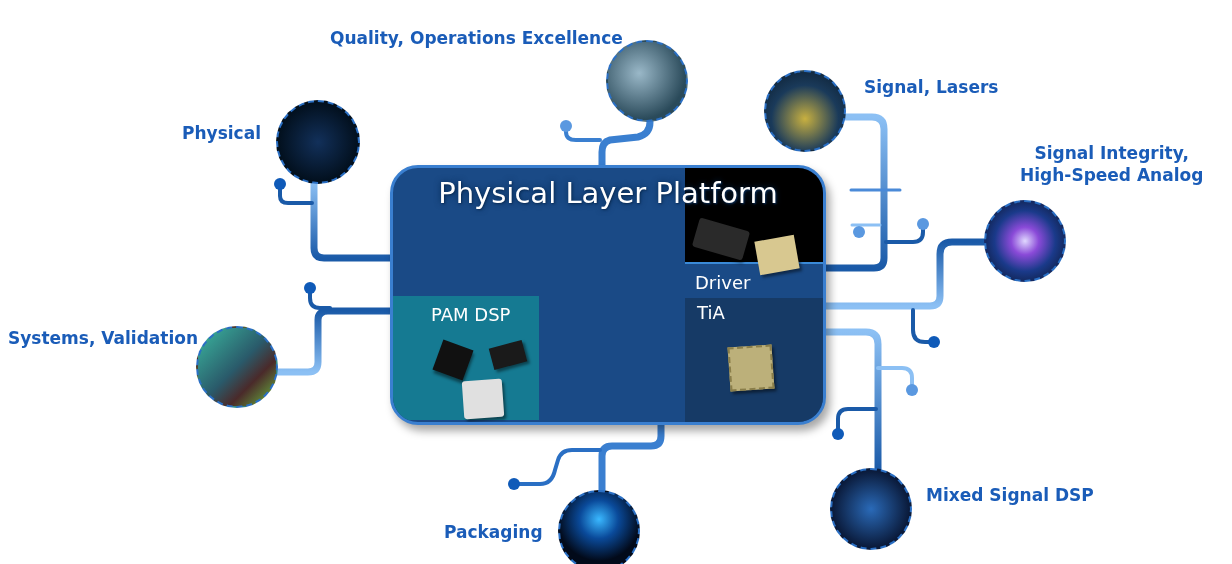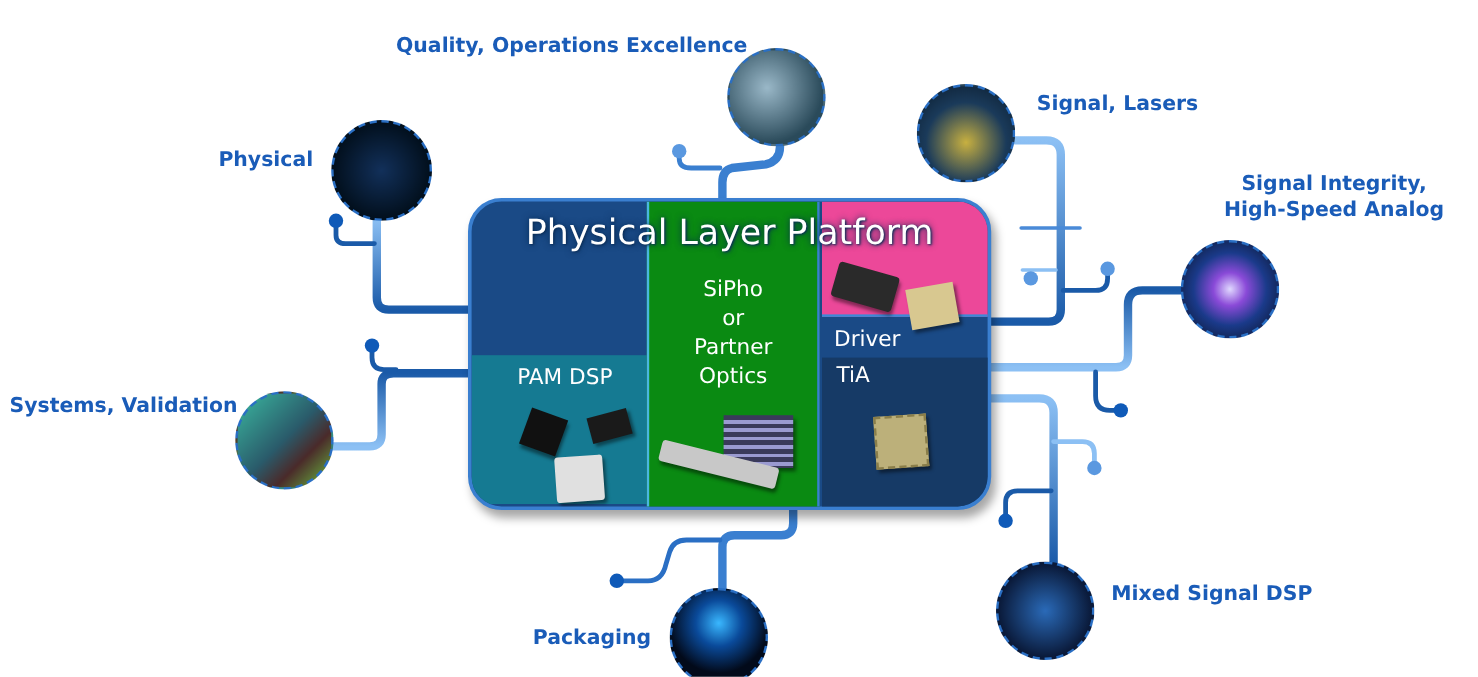--- a/index.html
+++ b/index.html
@@ -84,32 +84,22 @@
   <div class="platform-title">Physical Layer Platform</div>
 
 
   <div class="tile" style="left:0;top:128px;width:146px;height:124px;background:#157a92;">
     <div class="tlabel" style="left:38px;top:8px;">PAM DSP</div>
     <div class="chip" style="left:44px;top:48px;width:32px;height:32px;background:#111;transform:rotate(20deg);"></div>
     <div class="chip" style="left:98px;top:48px;width:34px;height:22px;background:#1a1a1a;transform:rotate(-15deg);"></div>
     <div class="chip" style="left:70px;top:84px;width:40px;height:38px;background:#e0e0e0;transform:rotate(-4deg);border-radius:3px;"></div>
   </div>
 
-  <div class="tile" style="left:146px;top:0;width:144px;height:260px;background:#0a8a12;border-left:2px solid #4ab6e0;border-right:2px solid #3a7fd0;">
-    <div class="tlabel" style="left:0;width:140px;top:62px;text-align:center;line-height:24px;">
-      <div>SiPho</div>
-      <div>or</div>
-      <div>Partner</div>
-      <div>Optics</div>
-    </div>
-    <div class="chip" style="left:62px;top:178px;width:58px;height:44px;background:repeating-linear-gradient(180deg,#3a3a5a 0,#3a3a5a 4px,#9a9ad0 4px,#9a9ad0 7px);"></div>
-    <div class="chip" style="left:8px;top:210px;width:100px;height:18px;background:#c8c8c8;transform:rotate(14deg);border-radius:3px;"></div>
-  </div>
 
-  <div class="tile" style="left:292px;top:0;width:144px;height:96px;background:#ec4899;border-bottom:2px solid #3a8ad8;text-decoration:underline;">
+  <div class="tile" style="left:292px;top:0;width:144px;height:96px;background:#000000;border-bottom:2px solid #3a8ad8;text-decoration:underline;">
     <div class="chip" style="left:10px;top:56px;width:52px;height:30px;background:#2a2a2a;transform:rotate(16deg);border-radius:3px;"></div>
     <div class="chip" style="left:72px;top:70px;width:40px;height:34px;background:#d8c890;transform:rotate(-10deg);"></div>
     <div class="tlabel" style="left:10px;top:104px;">Driver</div>
   </div>
 
   <div class="tile" style="left:292px;top:130px;width:144px;height:130px;background:#163a66;">
     <div class="tlabel" style="left:12px;top:4px;text-align:right;">TiA</div>
     <div class="chip" style="left:44px;top:48px;width:44px;height:44px;background:#bcb07a;border:2px dashed #8a7e4a;box-sizing:border-box;transform:rotate(-4deg);"></div>
   </div>
 </div>

